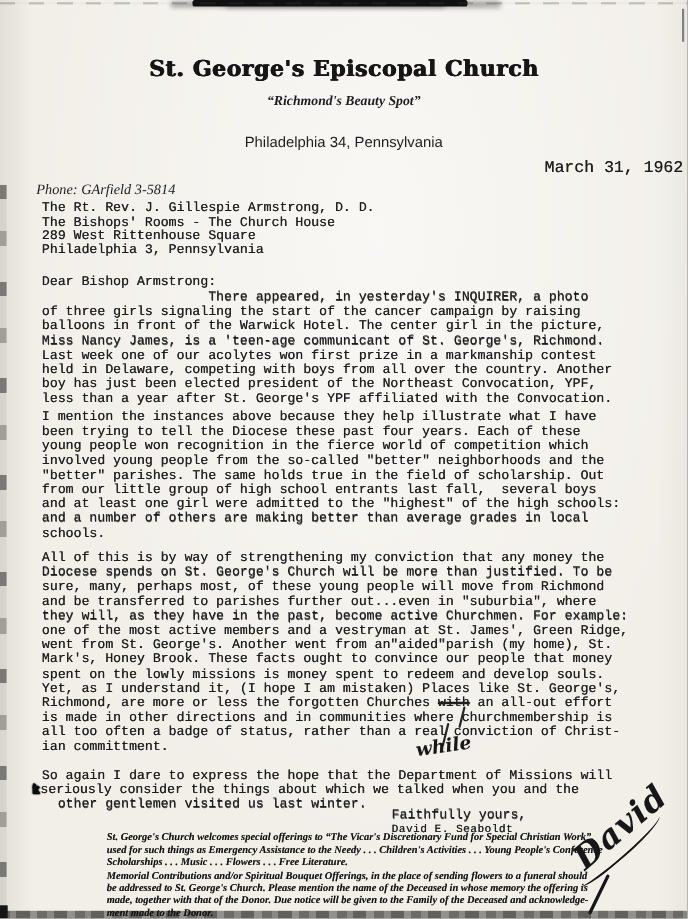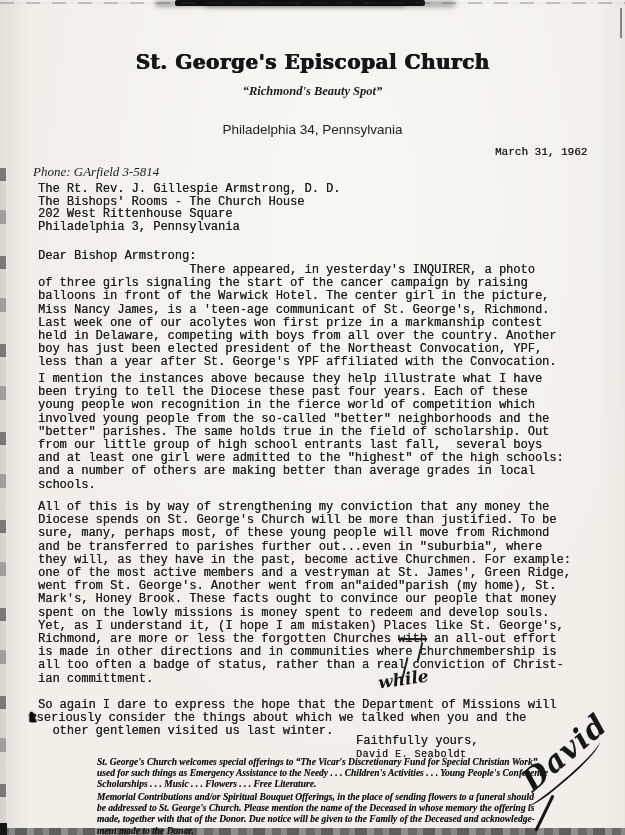--- a/index.html
+++ b/index.html
@@ -54,25 +54,25 @@
   <div class="artifact" style="left:0;top:2px;width:625px;height:2px;opacity:.35;background:repeating-linear-gradient(90deg, rgba(60,60,58,.8) 0 14px, rgba(60,60,58,.1) 14px 26px);"></div>
   <div class="artifact" style="left:0;top:168px;width:6px;height:667px;filter:blur(.4px);background:repeating-linear-gradient(180deg, rgba(35,35,33,.55) 0 13px, rgba(35,35,33,.07) 13px 42px, rgba(35,35,33,.35) 42px 56px, rgba(35,35,33,.05) 56px 88px);"></div>
   <div class="artifact" style="left:620px;top:8px;width:2px;height:30px;background:#3a3a38;opacity:.6;"></div>
   <div class="artifact" style="left:0;top:828px;width:625px;height:7px;opacity:.8;filter:blur(.3px);background:repeating-linear-gradient(90deg, #4a4a47 0 9px, #6f6f6b 9px 15px, #3c3c3a 15px 27px, #7a7a75 27px 34px);"></div>
   <div class="artifact" style="left:0;top:823px;width:7px;height:12px;background:#151515;"></div>
 
   <div class="abs centered churchname" style="top:50px;">St. George's Episcopal Church</div>
   <div class="abs centered motto" style="top:84px;">“Richmond's Beauty Spot”</div>
   <div class="abs centered addr" style="top:122px;">Philadelphia 34, Pennsylvania</div>
   <div class="abs ital" style="left:33px;top:164px;">Phone: GArfield 3-5814</div>
-  <div class="mono" style="left:495px;top:146px;font-size:11px;">March 31, 1962</div>
+  <div class="mono" style="left:495px;top:146px;font-size:15px;">March 31, 1962</div>
 
   <div class="mono" style="left:38px;top:183px;line-height:12.7px;">The Rt. Rev. J. Gillespie Armstrong, D. D.
 The Bishops' Rooms - The Church House
-202 West Rittenhouse Square
+289 West Rittenhouse Square
 Philadelphia 3, Pennsylvania</div>
   <div class="mono" style="left:38px;top:250px;">Dear Bishop Armstrong:</div>
 
   <div class="mono" style="left:38px;top:264px;">                     There appeared, in yesterday's INQUIRER, a photo
 of three girls signaling the start of the cancer campaign by raising
 balloons in front of the Warwick Hotel. The center girl in the picture,
 Miss Nancy James, is a 'teen-age communicant of St. George's, Richmond.
 Last week one of our acolytes won first prize in a markmanship contest
 held in Delaware, competing with boys from all over the country. Another
 boy has just been elected president of the Northeast Convocation, YPF,

